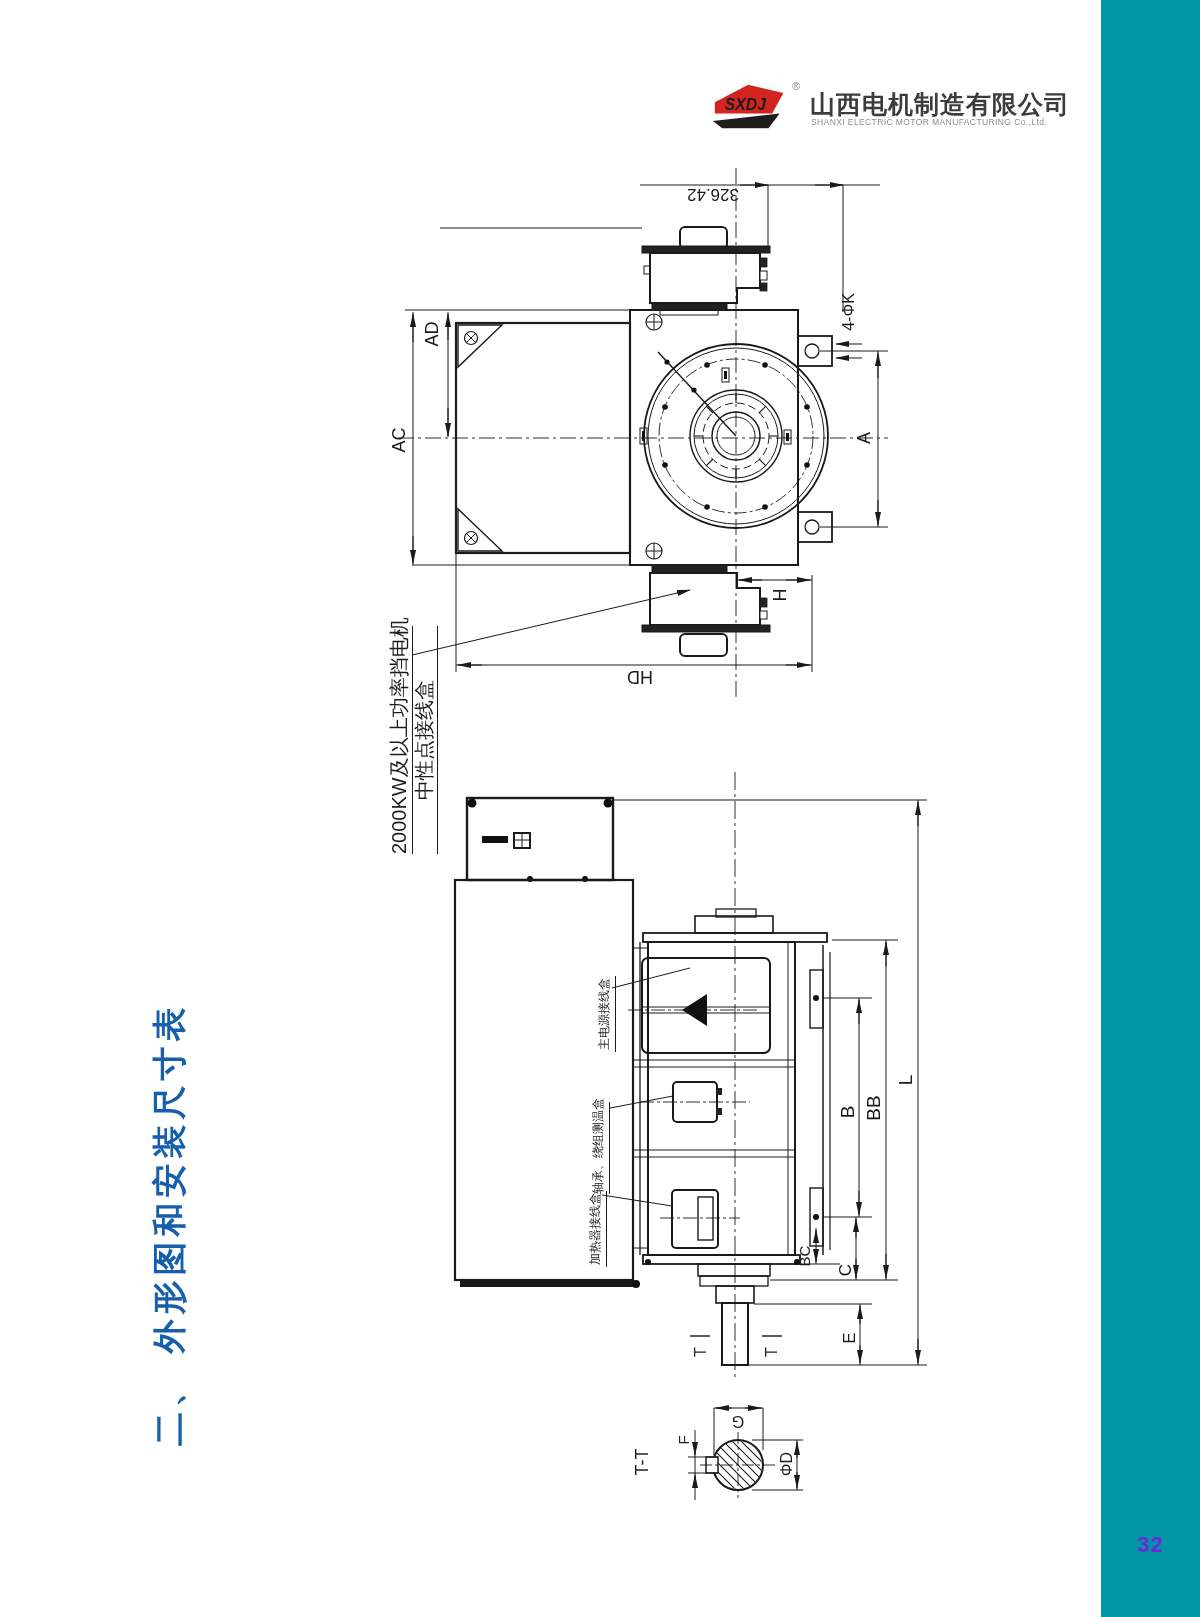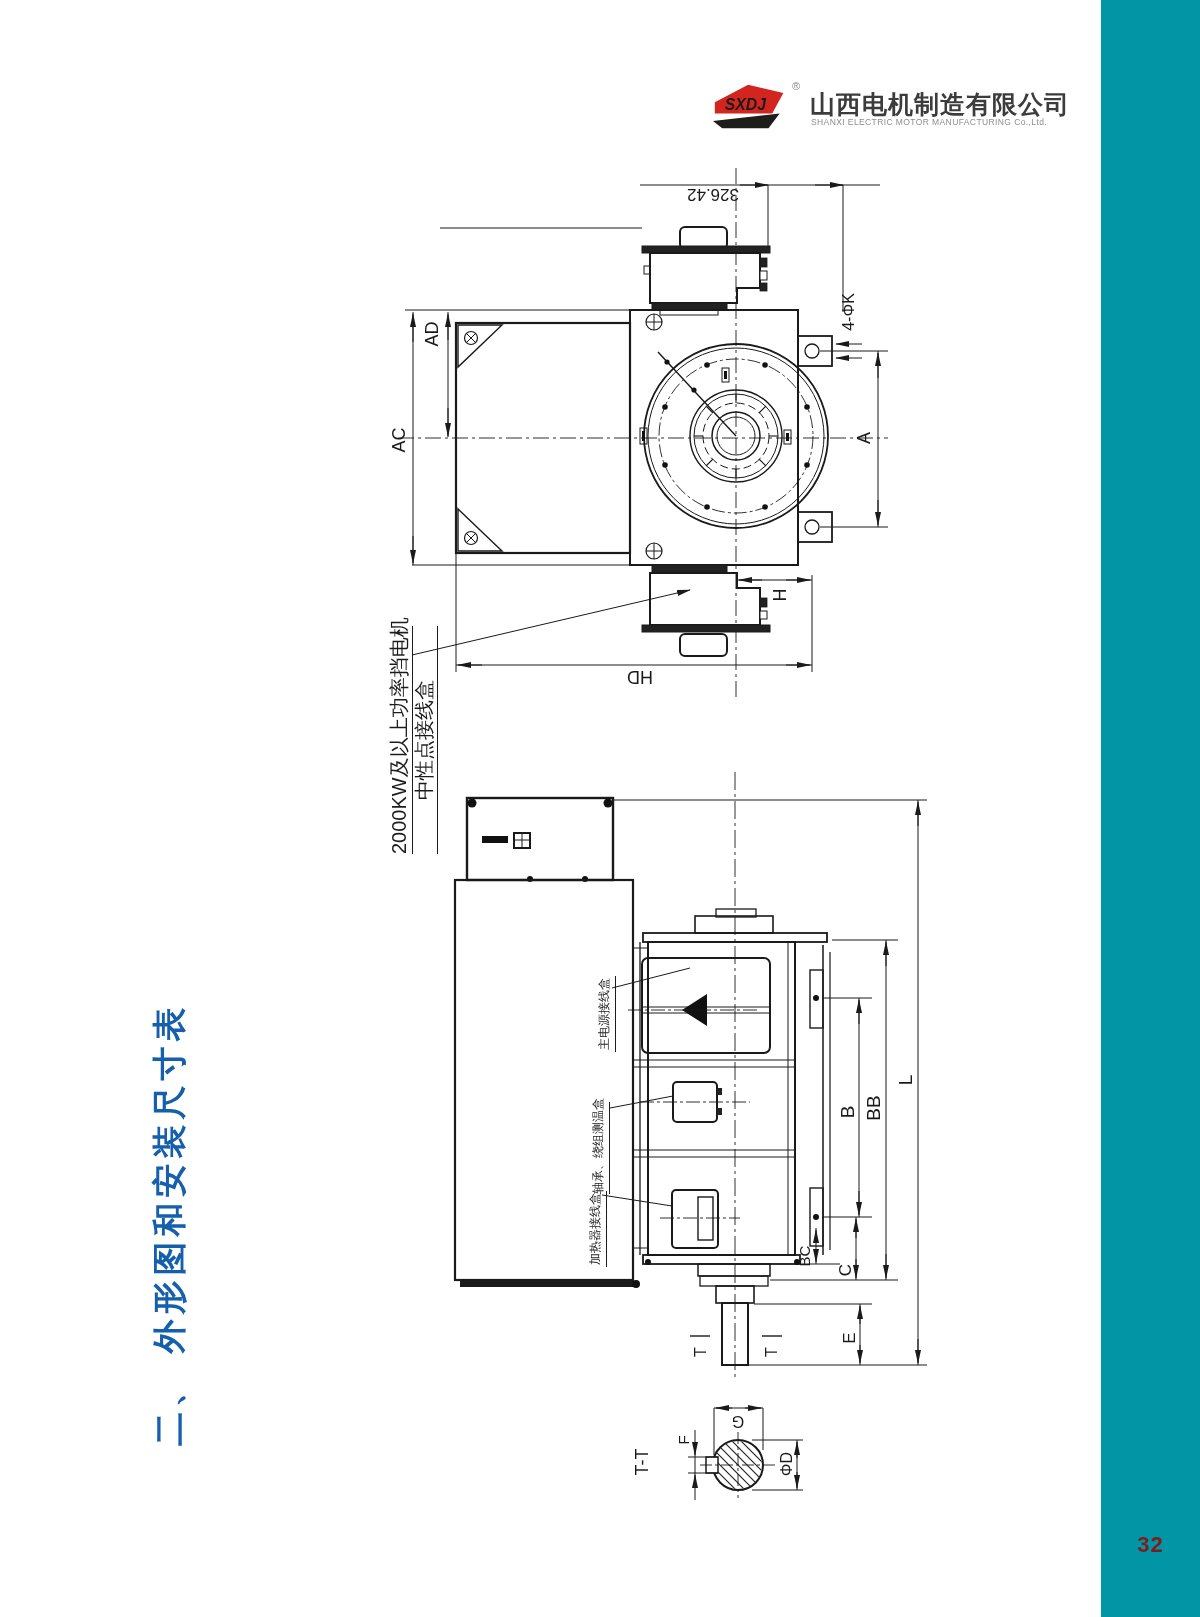--- a/index.html
+++ b/index.html
@@ -4,21 +4,21 @@
 <style>
   html,body{margin:0;padding:0;}
   body{
     width:1200px;height:1617px;position:relative;background:#ffffff;
     font-family:"Liberation Sans", sans-serif;overflow:hidden;
   }
   
   .teal-band{position:absolute;top:0;height:1617px;left:1101px;width:99px;background:#0295a6;}
   .page-num{
     position:absolute;left:1101px;width:99px;top:1532px;text-align:center;
-    color:#7f1d1d;font-size:22px;font-weight:bold;letter-spacing:1px;
+    color:#6d28d9;font-size:22px;font-weight:bold;letter-spacing:1px;
   }
   
   .logo-wrap{position:absolute;left:700px;top:70px;width:340px;height:64px;}
   .logo-mark{position:absolute;left:10px;top:12px;width:80px;height:50px;}
   .logo-reg{position:absolute;left:92px;top:10px;font-size:11px;color:#8a8a8a;}
   .company-cn{
     position:absolute;left:110px;top:18px;width:230px;font-size:25px;font-weight:bold;
     color:#3c3c3c;letter-spacing:1px;white-space:nowrap;
   }
   .company-en{

